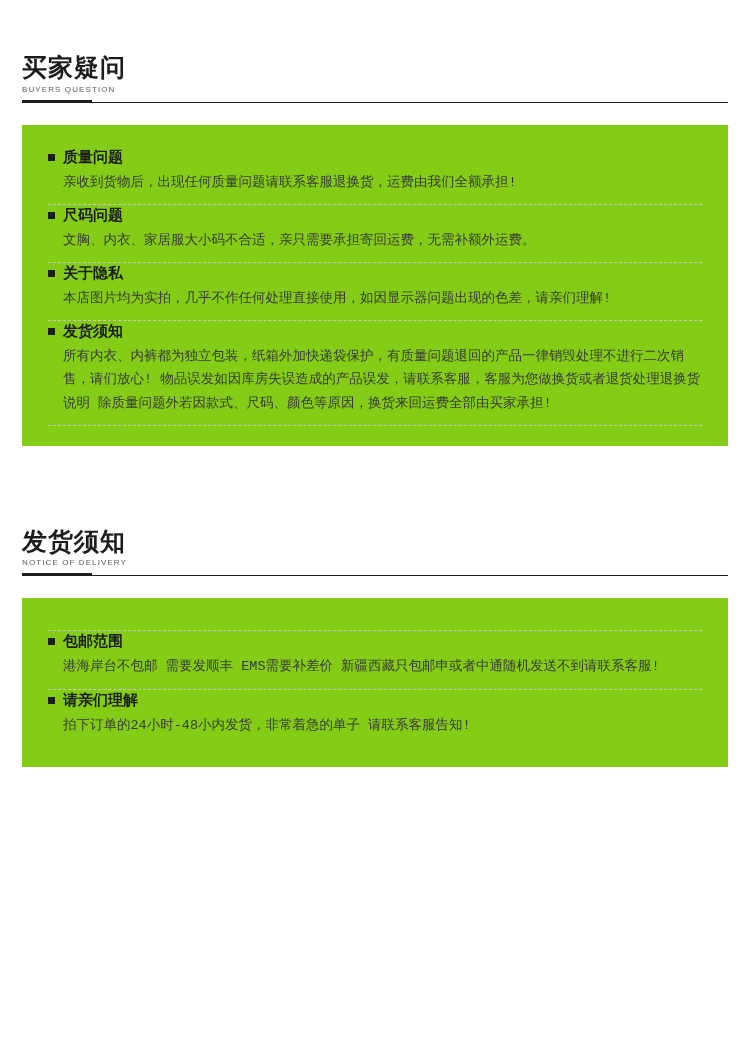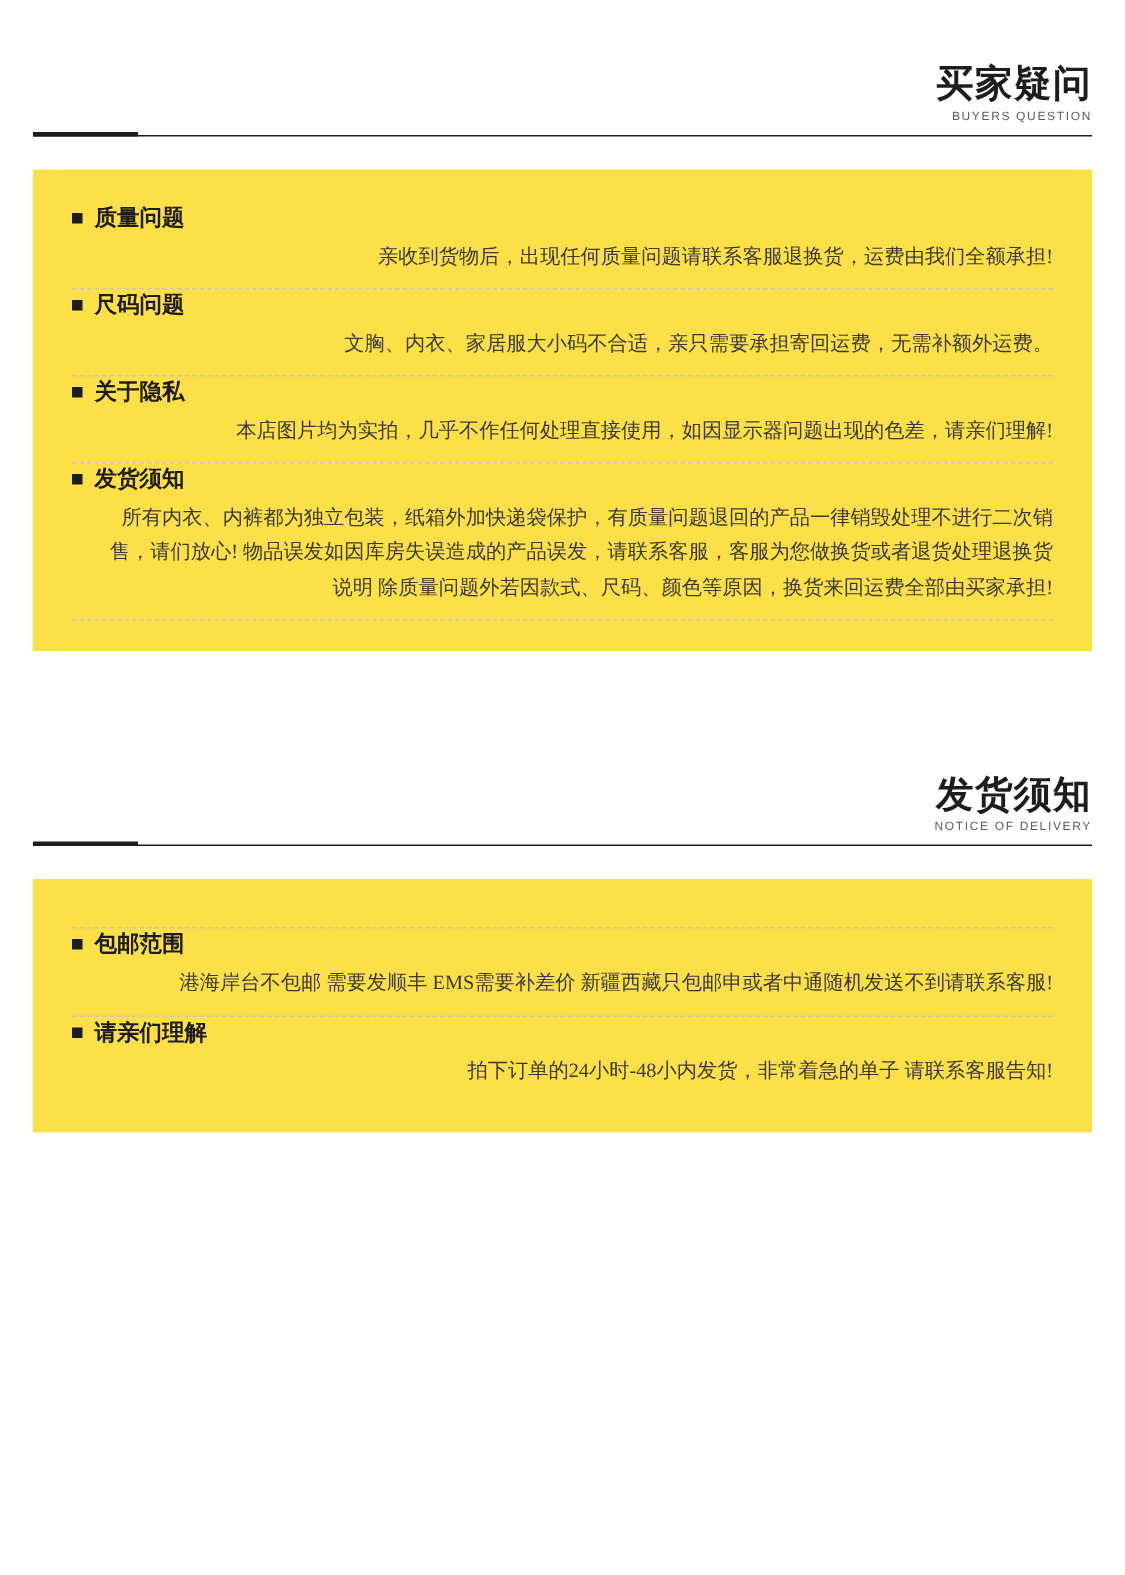--- a/index.html
+++ b/index.html
@@ -12,22 +12,21 @@
     height: 1050px;
     font-family: "Liberation Sans", "DejaVu Sans", sans-serif;
     color: #2b2b2b;
     overflow: hidden;
   }
   .page {
     width: 750px;
     height: 1050px;
     position: relative;
     box-sizing: border-box;
-    padding: 0 22px;
-    text-align: right;
+    padding: 12px 22px;
   }
 
   
   .section {
     margin: 0;
   }
   .section-head {
     position: relative;
     padding-top: 42px;
     padding-bottom: 0;
@@ -56,21 +55,21 @@
     position: absolute;
     left: 0;
     bottom: 0;
     width: 70px;
     height: 3px;
     background: #1d1d1d;
   }
 
   
   .panel {
-    background: #fde047;
+    background: #84cc16;
     margin-top: 22px;
     padding: 22px 26px 20px 26px;
     box-sizing: border-box;
   }
   .qa-item {
     padding-bottom: 10px;
   }
   .qa-sep {
     border-top: 1px dashed #c9c6c2;
     height: 0;
@@ -93,21 +92,21 @@
     display: inline-block;
     margin-right: 8px;
     flex: 0 0 auto;
   }
   .qa-body {
     font-size: 13.5px;
     line-height: 1.72;
     color: #3a3a3a;
     margin-top: 3px;
     margin-left: 15px;
-    font-family: Liberation Serif, serif;
+    font-family: Liberation Mono, monospace;
     white-space: pre-wrap;
   }
 
   .gap {
     height: 40px;
   }
 </style>
 </head>
 <body>
 

